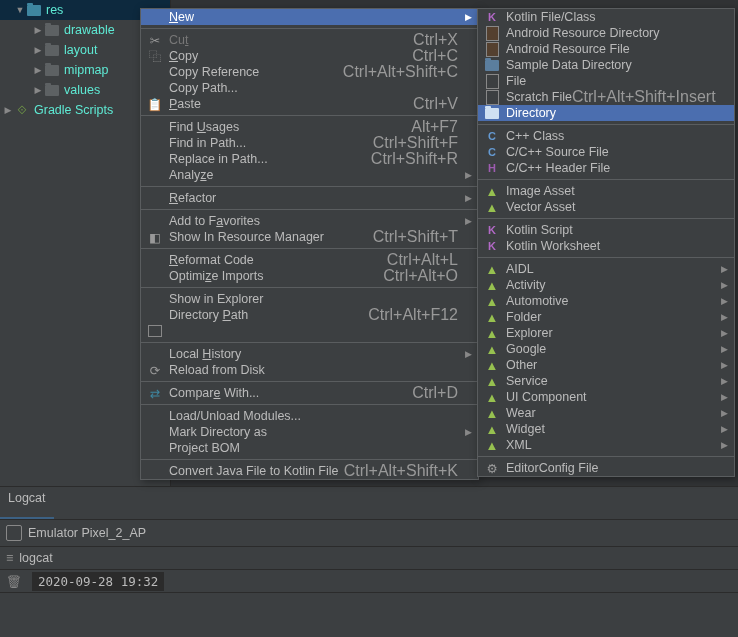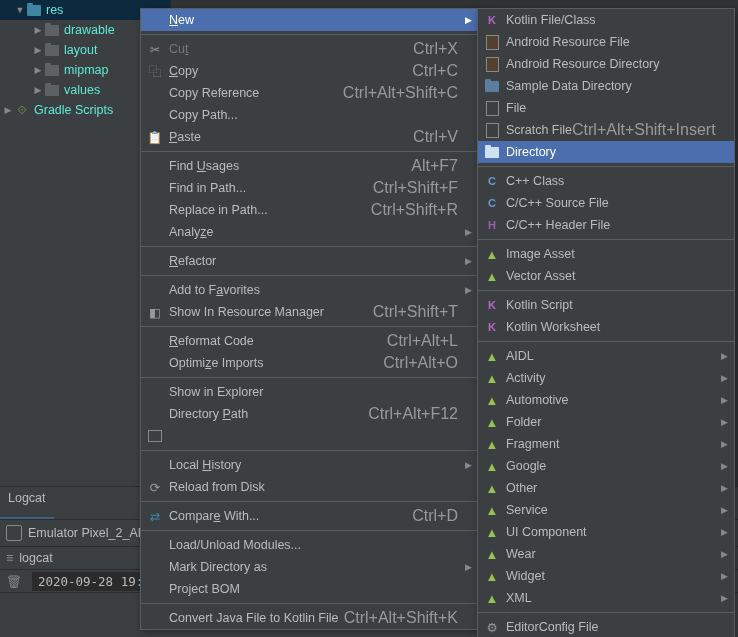--- a/index.html
+++ b/index.html
@@ -22,21 +22,21 @@
   .logcat-tab{height:22px;padding:4px 8px;color:#bbb;border-bottom:2px solid #3c6184;display:inline-block}
   .emul-row{height:26px;display:flex;align-items:center;padding:0 6px;border-top:1px solid #2b2b2b;border-bottom:1px solid #2b2b2b}
   .emul-ico{width:14px;height:14px;border:1px solid #888;border-radius:2px;margin-right:6px}
   .log-line{display:flex;align-items:center;height:22px;padding:0 6px;border-bottom:1px solid #2b2b2b}
   .trash{color:#888;margin-right:10px}
   .log-time{background:#2b2b2b;padding:2px 6px;font-family:Consolas,monospace}
   
   .menu{position:absolute;background:#3c3f41;border:1px solid #5a5d5f;box-shadow:2px 2px 8px rgba(0,0,0,.4)}
   .m1{left:140px;top:8px;width:337px}
   .m2{left:477px;top:8px;width:256px}
-  .mi{display:flex;align-items:center;height:22px;padding:0 20px 0 28px;position:relative;color:#bbbbbb}
+  .mi{display:flex;align-items:center;height:16px;padding:0 20px 0 28px;position:relative;color:#bbbbbb}
   .mi.hi{background:#4b6eaf;color:#fff}
   .mi.dis{color:#777}
   .mi .lbl{flex:1;white-space:nowrap}
   .mi .sc{color:#999;font-size:16px}
   .mi .sub{position:absolute;right:6px;color:#888;font-size:9px}
   .mi.hi .sub{color:#fff}
   .mi .ico{position:absolute;left:6px;width:16px;height:16px;display:flex;align-items:center;justify-content:center}
   .sep{height:1px;background:#5a5d5f;margin:3px 0}
   .u{text-decoration:underline}
   
@@ -240,27 +240,27 @@
 
 <div class="menu m2">
   <div class="mi">
         <span class="ico ic-kt">K</span>
         <span class="lbl">Kotlin File/Class</span>
       </div>
   <div class="mi">
         <span class="ico">
           <span class="ic-x"></span>
         </span>
+        <span class="lbl">Android Resource Directory</span>
+      </div>
+  <div class="mi">
+        <span class="ico">
+          <span class="ic-x"></span>
+        </span>
         <span class="lbl">Android Resource File</span>
-      </div>
-  <div class="mi">
-        <span class="ico">
-          <span class="ic-x"></span>
-        </span>
-        <span class="lbl">Android Resource Directory</span>
       </div>
   <div class="mi">
         <span class="ico">
           <span class="ic-fld"></span>
         </span>
         <span class="lbl">Sample Data Directory</span>
       </div>
   <div class="mi">
         <span class="ico">
           <span class="ic-file"></span>
@@ -327,21 +327,21 @@
         <span class="lbl">Automotive</span>
         <span class="sub">▶</span>
       </div>
   <div class="mi">
         <span class="ico ic-and">▲</span>
         <span class="lbl">Folder</span>
         <span class="sub">▶</span>
       </div>
   <div class="mi">
         <span class="ico ic-and">▲</span>
-        <span class="lbl">Fragment</span>
+        <span class="lbl">Explorer</span>
         <span class="sub">▶</span>
       </div>
   <div class="mi">
         <span class="ico ic-and">▲</span>
         <span class="lbl">Google</span>
         <span class="sub">▶</span>
       </div>
   <div class="mi">
         <span class="ico ic-and">▲</span>
         <span class="lbl">Other</span>

